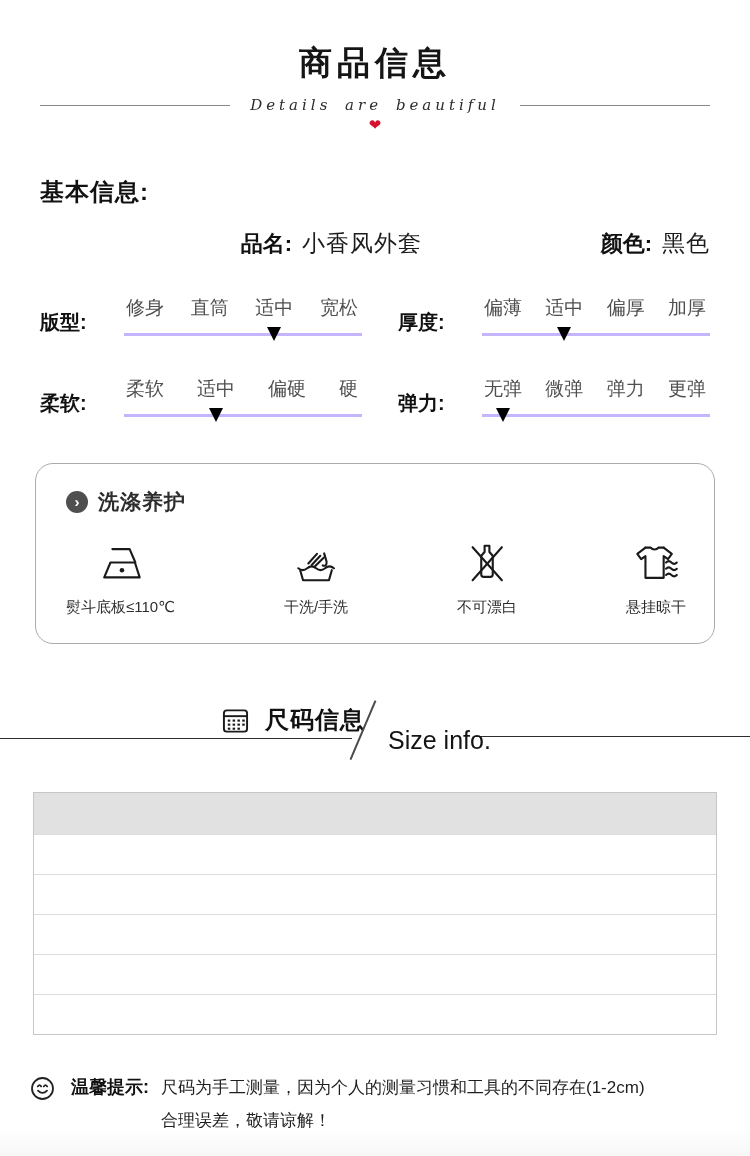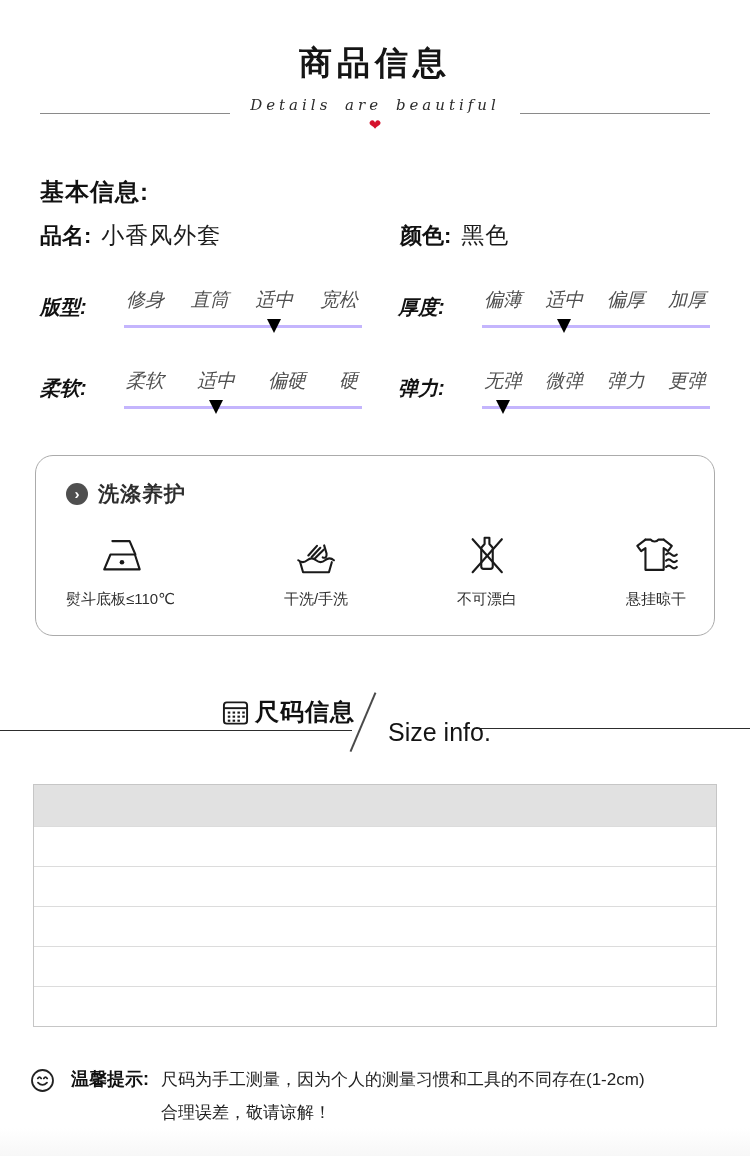--- a/index.html
+++ b/index.html
@@ -4,37 +4,37 @@
 <style>
   * { margin:0; padding:0; box-sizing:border-box; }
   html,body { background:#fff; }
   body {
     width:750px; height:1156px; position:relative; overflow:hidden;
     font-family:"Liberation Sans","DejaVu Sans",sans-serif; color:#1a1a1a;
   }
   
   .hdr { padding-top:41px; text-align:center; }
   .hdr-title { font-size:33px; font-weight:700; letter-spacing:5px; color:#151515; }
-  .hdr-subrow { width:670px; margin:10px auto 0; display:flex; align-items:flex-end; gap:20px; }
+  .hdr-subrow { width:670px; margin:10px auto 0; display:flex; align-items:center; gap:20px; }
   .hdr-line { flex:1; height:1px; background:#8a8a8a; }
   .hdr-sub {
     font-family:"DejaVu Serif","Liberation Serif",serif; font-style:italic;
     font-size:15px; letter-spacing:4px; word-spacing:5px; color:#2b2b2b; white-space:nowrap;
   }
   .hdr-heart { margin-top:3px; font-size:15px; line-height:15px; color:#d5122d; }
   
   .basic { margin:44px 40px 0; }
   .basic-h { font-size:24px; font-weight:700; letter-spacing:1px; color:#111; }
-  .fields { display:flex; margin-top:12px; }
+  .fields { display:flex; margin-top:20px;justify-content:flex-end; }
   .field { display:flex; align-items:baseline; }
   .field-1 { width:360px; }
   .field-label { font-size:22px; font-weight:700; color:#111; margin-right:10px; }
   .field-value { font-size:23px; color:#1c1c1c; letter-spacing:1px; }
   .attr-grid { display:grid; grid-template-columns:322px 1fr; column-gap:36px; row-gap:40px; margin-top:36px; }
-  .attr-row { display:flex; align-items:center;font-style:italic; }
+  .attr-row { display:flex; align-items:flex-end; }
   .attr-label { font-size:20px; font-weight:700; color:#111; width:56px; margin-right:28px; white-space:nowrap; }
   .attr-options {
     flex:1; display:flex; justify-content:space-between; align-items:baseline;
     font-size:19px; color:#4f4f4f; padding:0 4px 12px 2px;
     border-bottom:3px solid #c4b5fd; position:relative;
   }
   .opt { position:relative; white-space:nowrap; }
   .opt.selected::after {
     content:""; position:absolute; left:50%; transform:translateX(-50%);
     top:calc(100% + 6px);
@@ -55,21 +55,21 @@
   .care-title { font-size:21px; font-weight:700; color:#2e2e2e; letter-spacing:1px; }
   .care-items { display:flex; justify-content:space-between; align-items:flex-end; margin-top:24px; }
   .care-item { display:flex; flex-direction:column; align-items:center; }
   .care-item svg { width:46px; height:46px; stroke:#1a1a1a; stroke-width:2.2; fill:none; stroke-linecap:round; stroke-linejoin:round; }
   .care-item svg .fill { fill:#1a1a1a; stroke:none; }
   .care-label { margin-top:12px; font-size:15px; color:#2e2e2e; white-space:nowrap; }
   
   .size-hd { position:relative; height:74px; margin-top:48px; }
   .size-line-l { position:absolute; left:0; top:46px; width:352px; height:1px; background:#2d2d2d; }
   .size-line-r { position:absolute; left:474px; right:0; top:44px; height:1px; background:#2d2d2d; }
-  .size-cn { position:absolute; left:222px; top:12px; display:flex; align-items:center; gap:6px; }
+  .size-cn { position:absolute; left:222px; top:12px; display:flex; align-items:center; gap:16px; }
   .size-cn svg { width:27px; height:27px; stroke:#1a1a1a; stroke-width:2; fill:none; }
   .size-cn svg .fill { fill:#1a1a1a; stroke:none; }
   .size-cn-t { font-size:24px; font-weight:700; color:#111; letter-spacing:1px; }
   .size-slash { position:absolute; left:362px; top:6px; width:1.6px; height:64px; background:#4a4a4a; transform:rotate(23deg); transform-origin:center; }
   .size-en { position:absolute; left:388px; top:34px; font-size:25px; color:#141414; }
   
   .size-table { margin:26px 33px 0; width:684px; border:1px solid #c6c6c6; }
   .st-head { height:41px; background:#e1e1e1; }
   .st-row { height:40px; background:#fff; border-top:1px solid #dcdcdc; }
   

